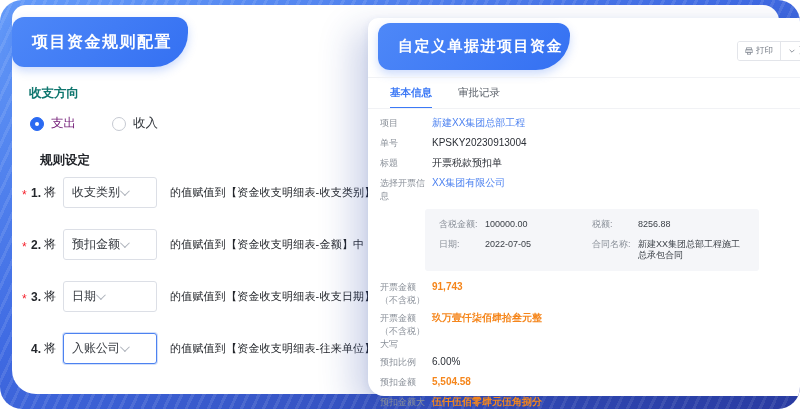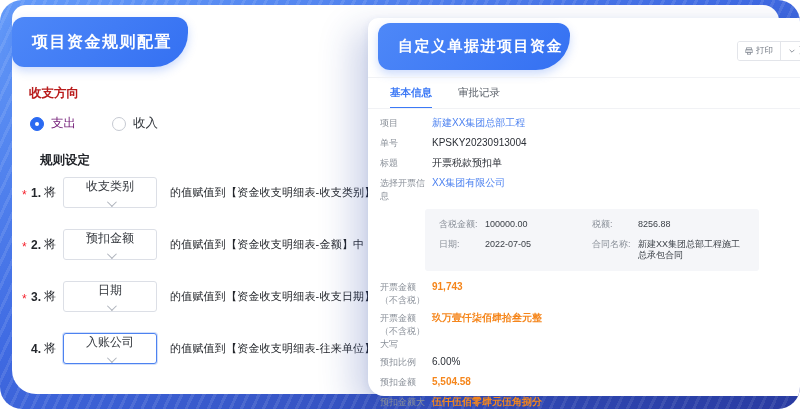--- a/index.html
+++ b/index.html
@@ -21,38 +21,38 @@
   .ribbon {
     display:flex; align-items:center; padding-left:20px;
     background:linear-gradient(135deg,#4e88f8,#3470f2);
     border-radius:12px 12px 34px 12px;
     box-shadow:0 4px 10px rgba(52,112,242,.25);
   }
   .ribbon h1 { color:#fff; font-weight:bold; letter-spacing:1.5px; }
   .ribbon-left { position:absolute; left:0; top:12px; width:176px; height:50px; }
   .ribbon-left h1 { font-size:16px; }
 
-  .dir-label { position:absolute; left:17px; top:80px; font-size:12.5px; color:#b91c1c; font-weight:600; }
+  .dir-label { position:absolute; left:17px; top:80px; font-size:12.5px; color:#0f766e; font-weight:600; }
   .radio-row { position:absolute; left:18px; top:110px; display:flex; gap:36px; }
   .radio { display:flex; align-items:center; gap:7px; font-size:12.5px; color:#33373d; cursor:pointer; }
   .radio.selected span.rlabel { color:#701a75; }
   .rdot { width:14px; height:14px; border-radius:50%; border:1px solid #c6cad2; background:#fff; position:relative; }
   .rdot.on { border-color:#2a6af2; background:#2a6af2; }
   .rdot.on::after { content:""; position:absolute; left:4px; top:4px; width:4px; height:4px; border-radius:50%; background:#fff; }
 
   .rules-label { position:absolute; left:28px; top:147px; font-size:12.5px; color:#23262b; font-weight:600; }
   .rules { position:absolute; left:10px; top:172px; }
   .rule-row { display:flex; align-items:center; height:31px; margin-bottom:21px; font-size:12px; color:#23262b; }
   .req { width:9px; color:#f5222d; font-size:12px; padding-top:4px; }
   .rule-num { margin-right:3px; font-weight:600;}
   .rule-verb { margin-right:7px; }
   .select {
     width:94px; height:31px; background:#fff; border:1px solid #dcdfe6; border-radius:3px;
-    display:flex; align-items:center; justify-content:space-between; padding:0 8px; cursor:pointer;
-    font-size:12px; color:#33373d;flex-direction:column;
+    display:flex; align-items:center; padding:0 8px; cursor:pointer;
+    font-size:12px; color:#33373d;
   }
   .select.focused { border-color:#4d82f0; box-shadow:0 0 0 1px rgba(77,130,240,.25); }
   .chev { width:7px; height:7px; border-right:1.4px solid #aeb3bc; border-bottom:1.4px solid #aeb3bc; transform:rotate(45deg) translateY(-2px); }
   .rule-rest { margin-left:13px; font-size:11px; letter-spacing:.2px; }
 
   
   .right-panel {
     position:absolute; left:368px; top:18px; width:492px; height:378px; background:#fff;
     border-radius:10px 12px 16px 16px;
     box-shadow:-16px 12px 34px rgba(38,64,158,.22), 0 3px 8px rgba(38,64,158,.10);

